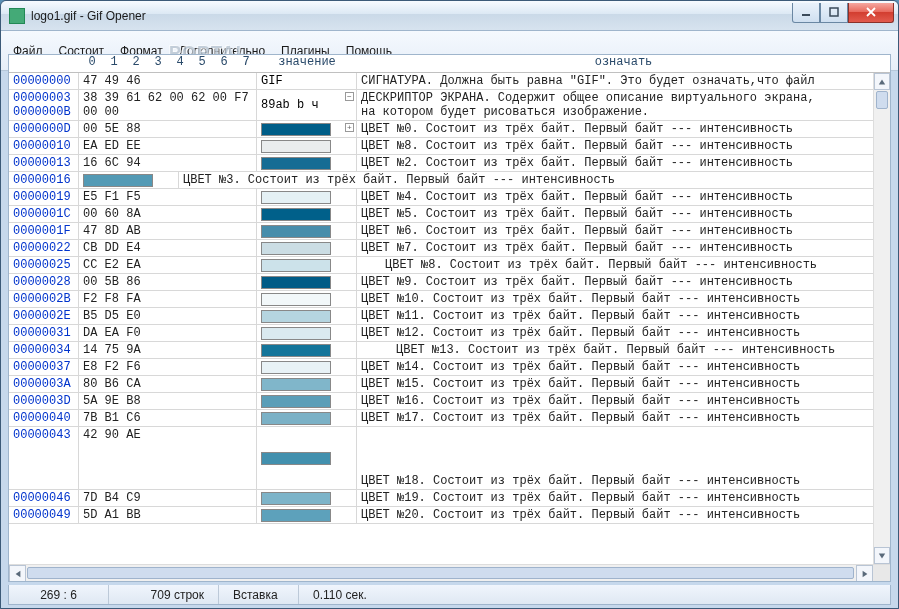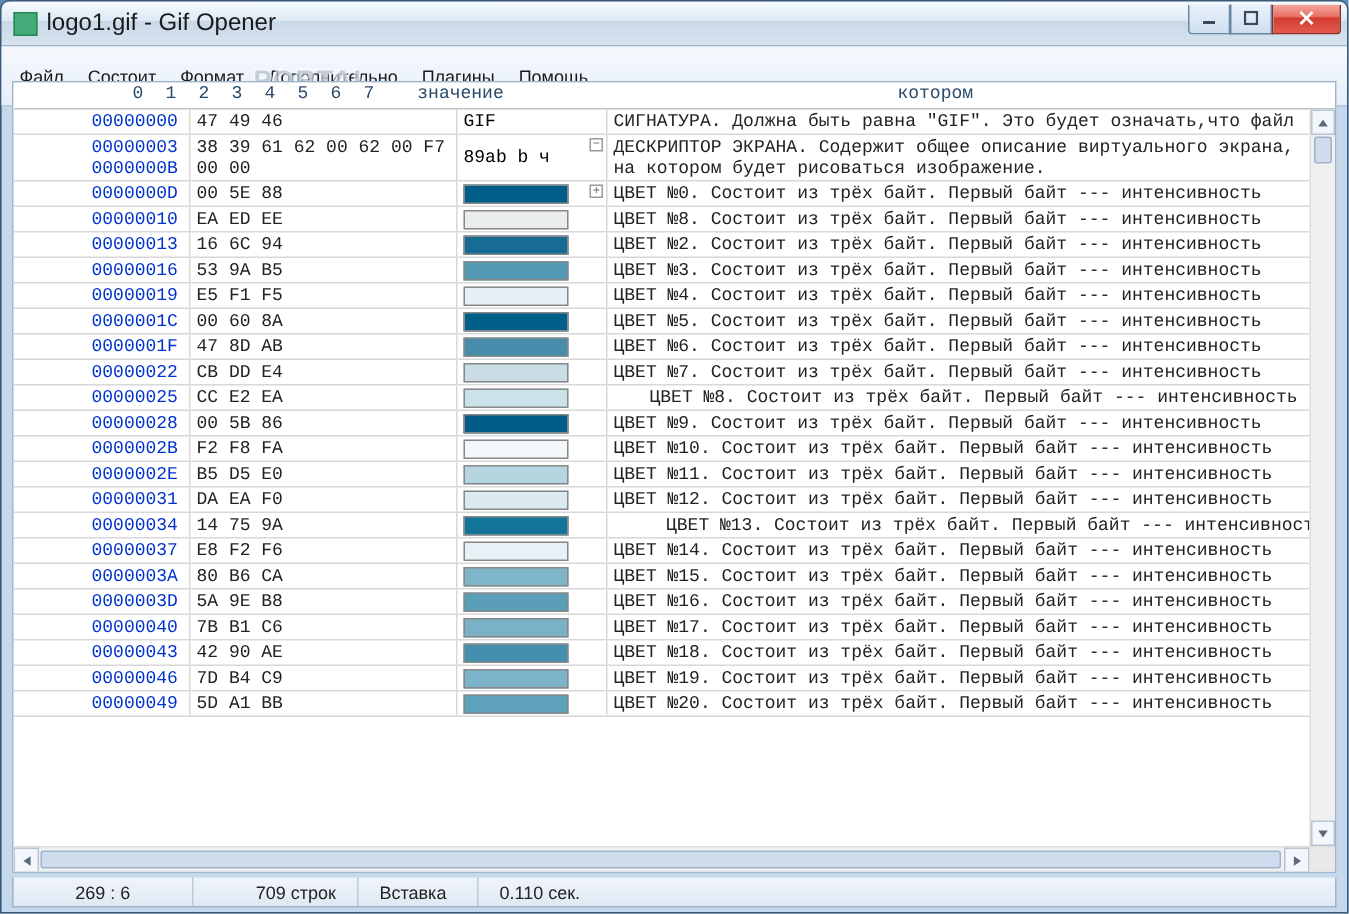--- a/index.html
+++ b/index.html
@@ -16,21 +16,21 @@
 
   .titlebar {
     height:30px;
     background: linear-gradient(to bottom, #f7fbff 0%, #dce8f4 45%, #cad9e8 46%, #d7e3ef 100%);
     border-bottom: 1px solid #9fb5cc;
     display:flex; align-items:center;
     padding-left:8px;
     border-radius: 6px 6px 0 0;
   }
   .titlebar .icon { width:16px; height:16px; margin-right:6px; background:#4a7; border:1px solid #285; }
-  .titlebar .title { color:#1a1a1a; font-size:16px; flex:1; }
+  .titlebar .title { color:#1a1a1a; font-size:12px; flex:1; }
   .win-buttons { display:flex; height:20px; margin-right:4px; margin-top:-6px; }
   .win-btn {
     width:28px; height:20px;
     border:1px solid #6a87a3;
     border-top:none;
     display:flex; align-items:center; justify-content:center;
     font-size:10px; font-weight:bold;
     background: linear-gradient(to bottom,#eaf2fb,#cfdff0);
   }
   .win-btn.min { border-radius:0 0 0 3px; }
@@ -80,21 +80,20 @@
   .hexhead .desccol { flex:1; text-align:center; }
 
   .rows { position:absolute; top:18px; left:0; right:17px; bottom:17px; overflow:hidden; }
   .row {
     display:flex;
     border-bottom:1px solid #d8d8d8;
     font-family: Consolas, "Courier New", monospace;
     font-size:12px;
     min-height:17px;
     align-items:stretch;
-    padding-left:48px;
   }
   .row .off { width:70px; color:#0033cc; padding:1px 4px; border-right:1px solid #d8d8d8; }
   .row .hex { width:178px; color:#222; padding:1px 4px; border-right:1px solid #d8d8d8; white-space:pre-wrap; }
   .row .val { width:100px; padding:1px 4px; border-right:1px solid #d8d8d8; display:flex; align-items:center; position:relative; }
   .row .swatch { width:70px; height:13px; border:1px solid #888; }
   .row .toggle { position:absolute; right:2px; top:2px; width:9px; height:9px; border:1px solid #999; font-size:8px; line-height:7px; text-align:center; background:#fff; color:#666; }
   .row .toggle.plus::before { content:"+"; }
   .row .toggle.minus::before { content:"−"; }
   .row .desc { flex:1; color:#222; padding:1px 4px; white-space:nowrap; overflow:hidden; }
 
@@ -188,21 +187,21 @@
         <span>0</span>
         <span>1</span>
         <span>2</span>
         <span>3</span>
         <span>4</span>
         <span>5</span>
         <span>6</span>
         <span>7</span>
       </div>
       <div class="valcol">значение</div>
-      <div class="desccol">котором</div>
+      <div class="desccol">означать</div>
     </div>
 
     <div class="rows" id="rows">
         <div class="row">
           <div class="off" style="white-space: pre;">00000000</div>
           <div class="hex">47 49 46</div>
           <div class="val">GIF</div>
           <div class="desc" style="white-space: pre;">СИГНАТУРА. Должна быть равна "GIF". Это будет означать,что файл</div>
         </div>
         <div class="row">
@@ -234,21 +233,20 @@
         <div class="row">
           <div class="off" style="white-space: pre;">00000013</div>
           <div class="hex">16 6C 94</div>
           <div class="val">
             <div class="swatch" style="background: rgb(22, 108, 148);"></div>
           </div>
           <div class="desc" style="white-space: pre;">ЦВЕТ №2. Состоит из трёх байт. Первый байт --- интенсивность</div>
         </div>
         <div class="row">
           <div class="off" style="white-space: pre;">00000016</div>
-          <div class="hex">53 9A B5</div>
           <div class="val">
             <div class="swatch" style="background: rgb(83, 154, 181);"></div>
           </div>
           <div class="desc" style="white-space: pre;">ЦВЕТ №3. Состоит из трёх байт. Первый байт --- интенсивность</div>
         </div>
         <div class="row">
           <div class="off" style="white-space: pre;">00000019</div>
           <div class="hex">E5 F1 F5</div>
           <div class="val">
             <div class="swatch" style="background: rgb(229, 241, 245);"></div>
@@ -358,21 +356,21 @@
             <div class="swatch" style="background: rgb(123, 177, 198);"></div>
           </div>
           <div class="desc" style="white-space: pre;">ЦВЕТ №17. Состоит из трёх байт. Первый байт --- интенсивность</div>
         </div>
         <div class="row">
           <div class="off" style="white-space: pre;">00000043</div>
           <div class="hex">42 90 AE</div>
           <div class="val">
             <div class="swatch" style="background: rgb(66, 144, 174);"></div>
           </div>
-          <div class="desc" style="white-space: pre;">ЦВЕТ №18. Состоит из трёх байт. Первый байт --- интенсивность</div>
+          <div class="desc" style="white-space: pre; margin-top: 46px;">ЦВЕТ №18. Состоит из трёх байт. Первый байт --- интенсивность</div>
         </div>
         <div class="row">
           <div class="off" style="white-space: pre;">00000046</div>
           <div class="hex">7D B4 C9</div>
           <div class="val">
             <div class="swatch" style="background: rgb(125, 180, 201);"></div>
           </div>
           <div class="desc" style="white-space: pre;">ЦВЕТ №19. Состоит из трёх байт. Первый байт --- интенсивность</div>
         </div>
         <div class="row">
@@ -410,19 +408,19 @@
           <svg viewBox="0 0 10 10">
             <path d="M8 5 L2 1 L2 9 Z"></path>
           </svg>
         </div>
       <div class="corner"></div>
     </div>
 
   </div>
 
   <div class="statusbar">
-    <div class="cell" style="width:120px; justify-content:center;">269 : 6</div>
+    <div class="cell" style="width:100px; justify-content:center;">269 : 6</div>
     <div class="cell" style="width:110px; justify-content:flex-end;">709 строк</div>
     <div class="cell" style="width:80px;">Вставка</div>
     <div class="cell last">0.110 сек.</div>
   </div>
 
 </div>
 
 </body></html>

